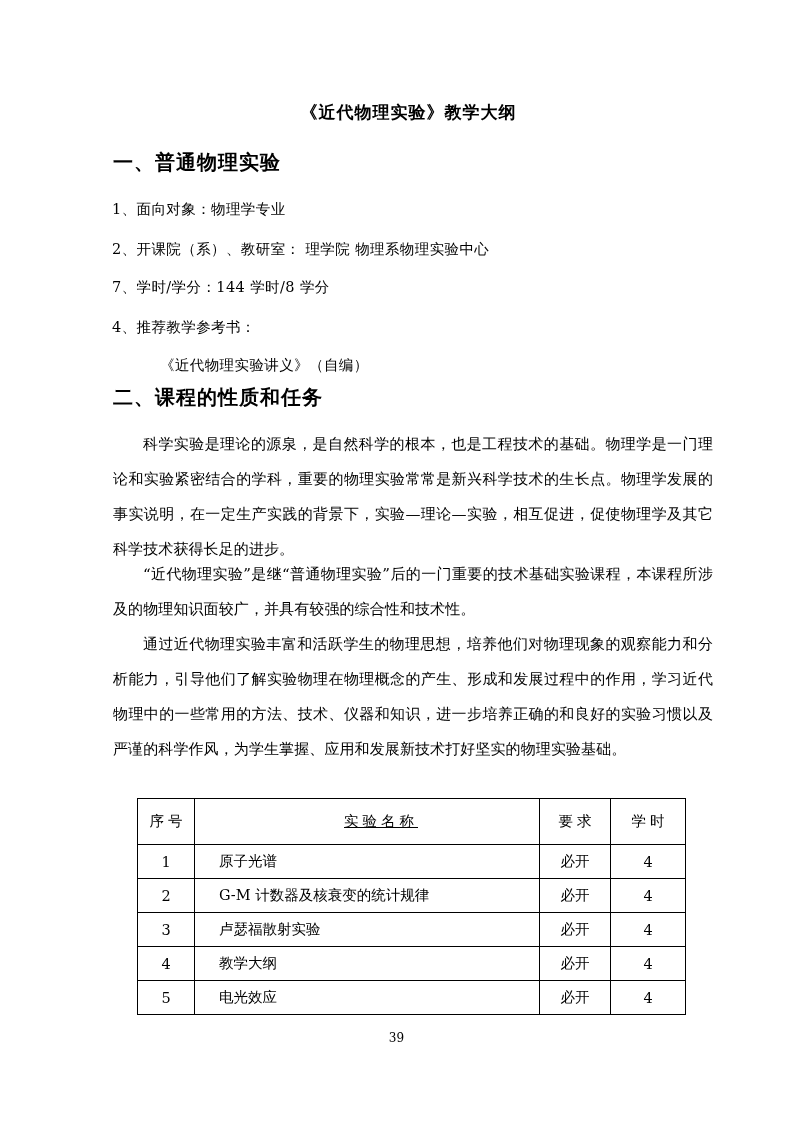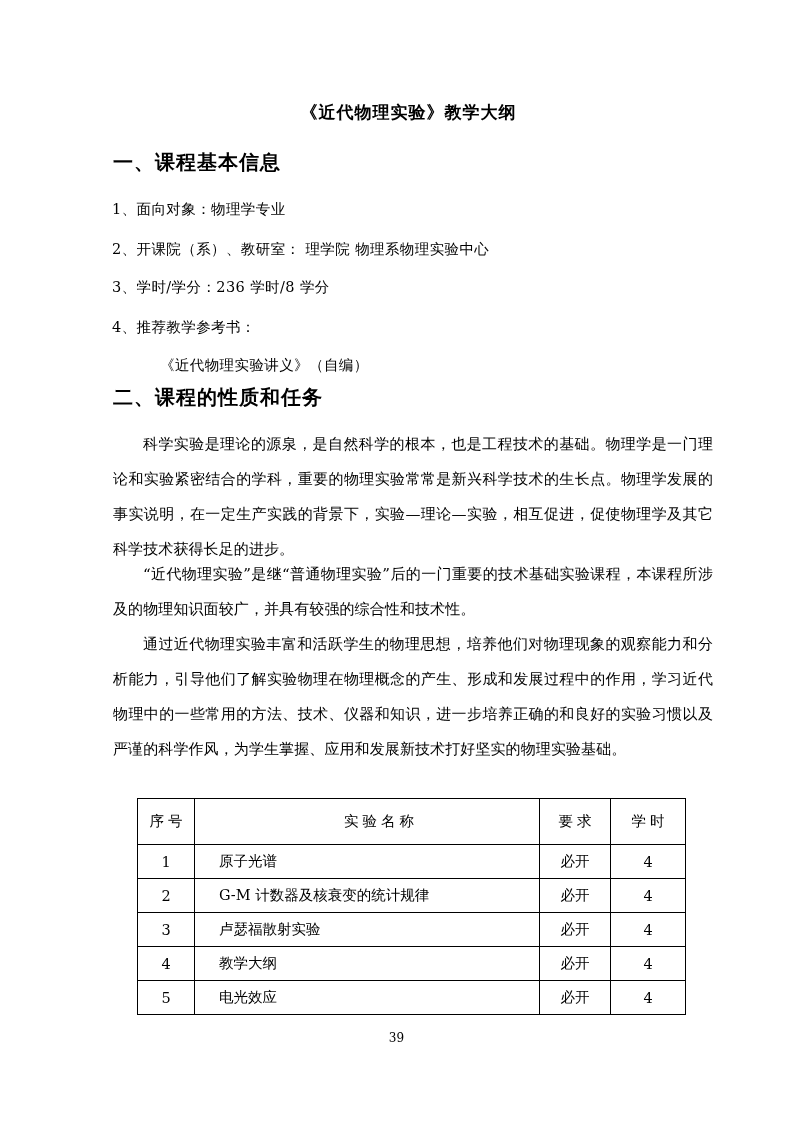--- a/index.html
+++ b/index.html
@@ -114,47 +114,47 @@
     text-indent: 4px;
   }
   .course-table td {
     height: 33px;
   }
   .col-no    { width: 56px;  text-align: center; }
   .col-name  { width: 320px; text-align: left; padding-left: 24px !important; }
   .col-req   { width: 70px;  text-align: center; }
   .col-hours { width: 74px;  text-align: center; margin-left: 9px; }
 
-  .th-name { letter-spacing: 14px; text-indent: 14px; }
+  .th-name { letter-spacing: 14px; text-indent: 14px; text-decoration: underline; }
 
   
   .page-number {
     position: absolute;
     left: 0;
     top: 1030px;
     width: 793px;
     text-align: center;
     font-size: 12px;
     line-height: 16px;
   }
 </style>
 </head>
 <body>
 
 <div class="page">
 
   <div class="doc-title">《近代物理实验》教学大纲</div>
 
-  <div class="section-heading" id="heading-1">一、课程基本信息</div>
+  <div class="section-heading" id="heading-1">一、普通物理实验</div>
 
   <div class="info-item" id="info-1">1、面向对象：物理学专业</div>
 
   <div class="info-item" id="info-2">2、开课院（系）、教研室：  理学院  物理系物理实验中心</div>
 
-  <div class="info-item" id="info-3">3、学时/学分：236 学时/8 学分</div>
+  <div class="info-item" id="info-3">7、学时/学分：144 学时/8 学分</div>
 
   <div class="info-item" id="info-4">4、推荐教学参考书：</div>
 
   <div id="info-book">《近代物理实验讲义》（自编）</div>
 
   <div class="section-heading" id="heading-2">二、课程的性质和任务</div>
 
   <div class="body-para" id="para-1">科学实验是理论的源泉，是自然科学的根本，也是工程技术的基础。物理学是一门理论和实验紧密结合的学科，重要的物理实验常常是新兴科学技术的生长点。物理学发展的事实说明，在一定生产实践的背景下，实验—理论—实验，相互促进，促使物理学及其它科学技术获得长足的进步。</div>
 
   <div class="body-para" id="para-2">“近代物理实验”是继“普通物理实验”后的一门重要的技术基础实验课程，本课程所涉及的物理知识面较广，并具有较强的综合性和技术性。</div>

